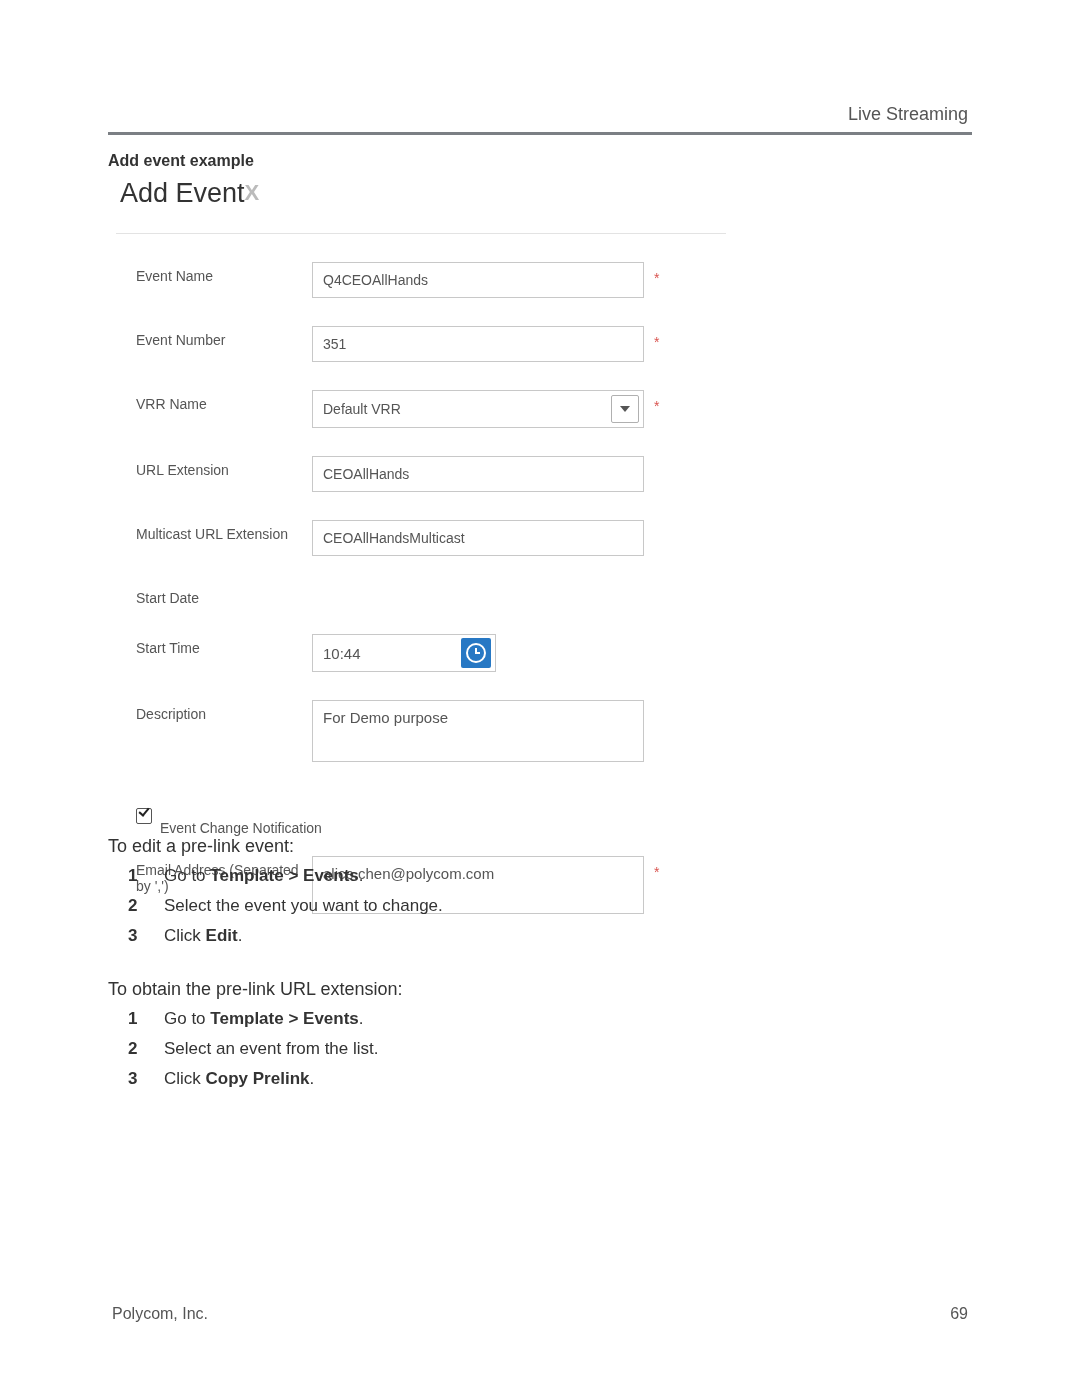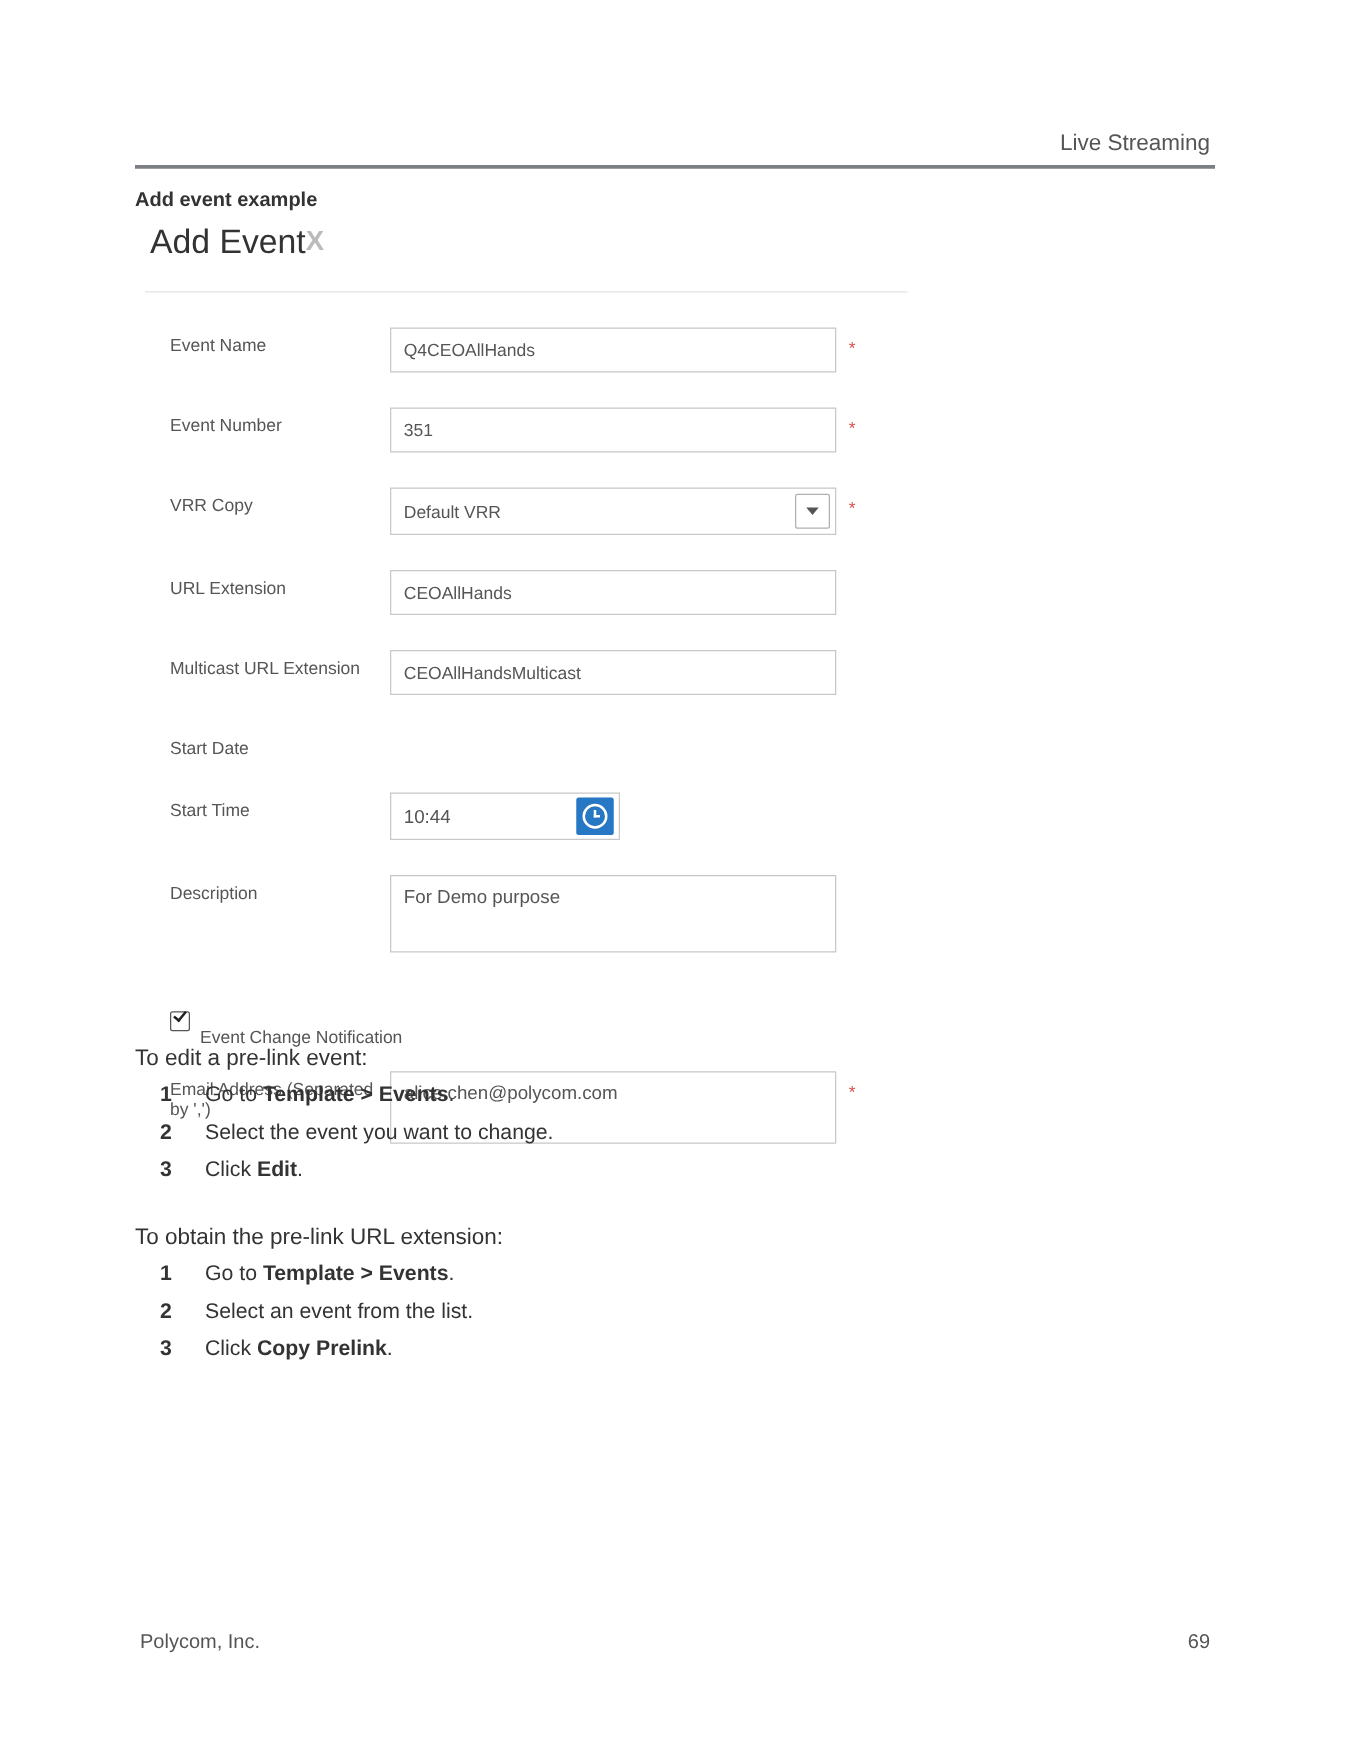--- a/index.html
+++ b/index.html
@@ -74,21 +74,21 @@
   .frow .flabel {
     width: 196px;
     padding-left: 20px;
     padding-top: 6px;
     color: #555;
     font-size: 14px;
     flex: none;
     box-sizing: border-box;
   }
   .frow .fval {
-    width: 357px;
+    width: 332px;
     flex: none;
   }
   .text-input, .select-input, .textarea-input {
     width: 100%;
     box-sizing: border-box;
     border: 1px solid #c8c8c8;
     font-size: 14px;
     color: #555;
     padding: 8px 10px;
     background: #fff;
@@ -286,21 +286,21 @@
       <div class="req">*</div>
     </div>
 
     <div class="frow">
       <div class="flabel">Event Number</div>
       <div class="fval"><input class="text-input" value="351" style=""></div>
       <div class="req">*</div>
     </div>
 
     <div class="frow">
-      <div class="flabel">VRR Copy</div>
+      <div class="flabel">VRR Name</div>
       <div class="fval">
         <div class="select-wrap">
           <div class="select-text">Default VRR</div>
           <div class="select-btn">
               <div class="chev"></div>
             </div>
         </div>
       </div>
       <div class="req">*</div>
     </div>

